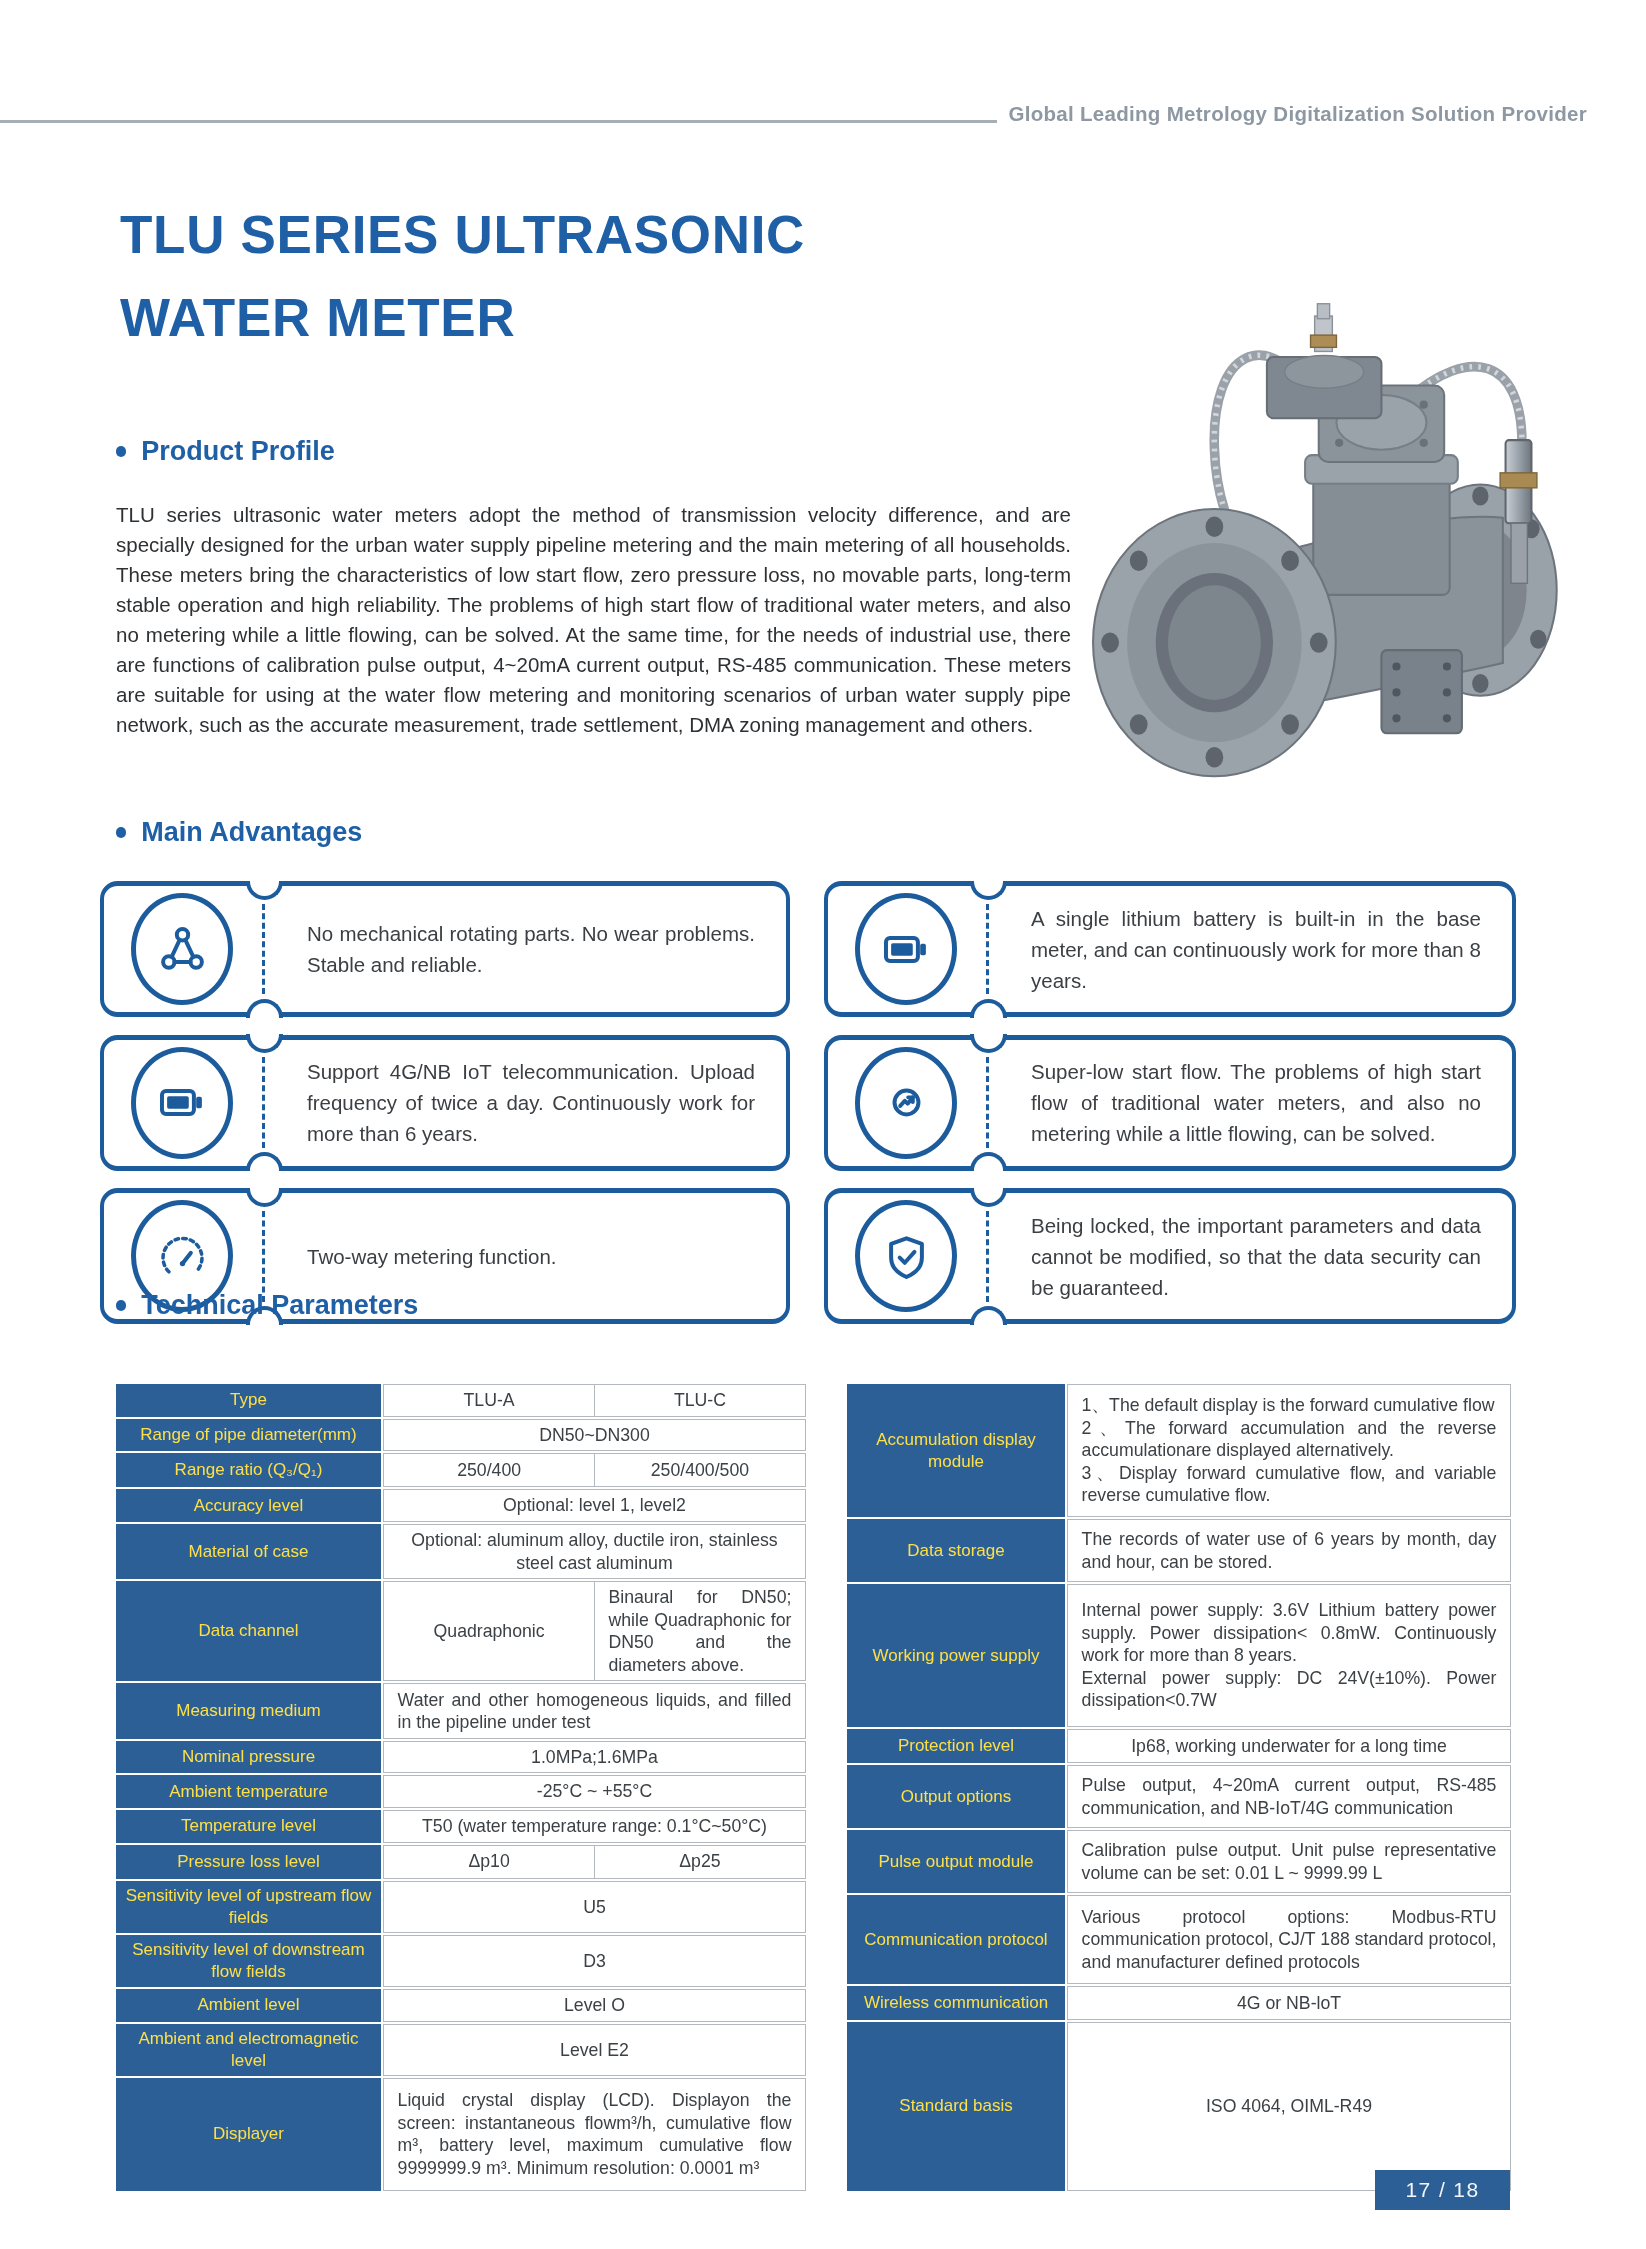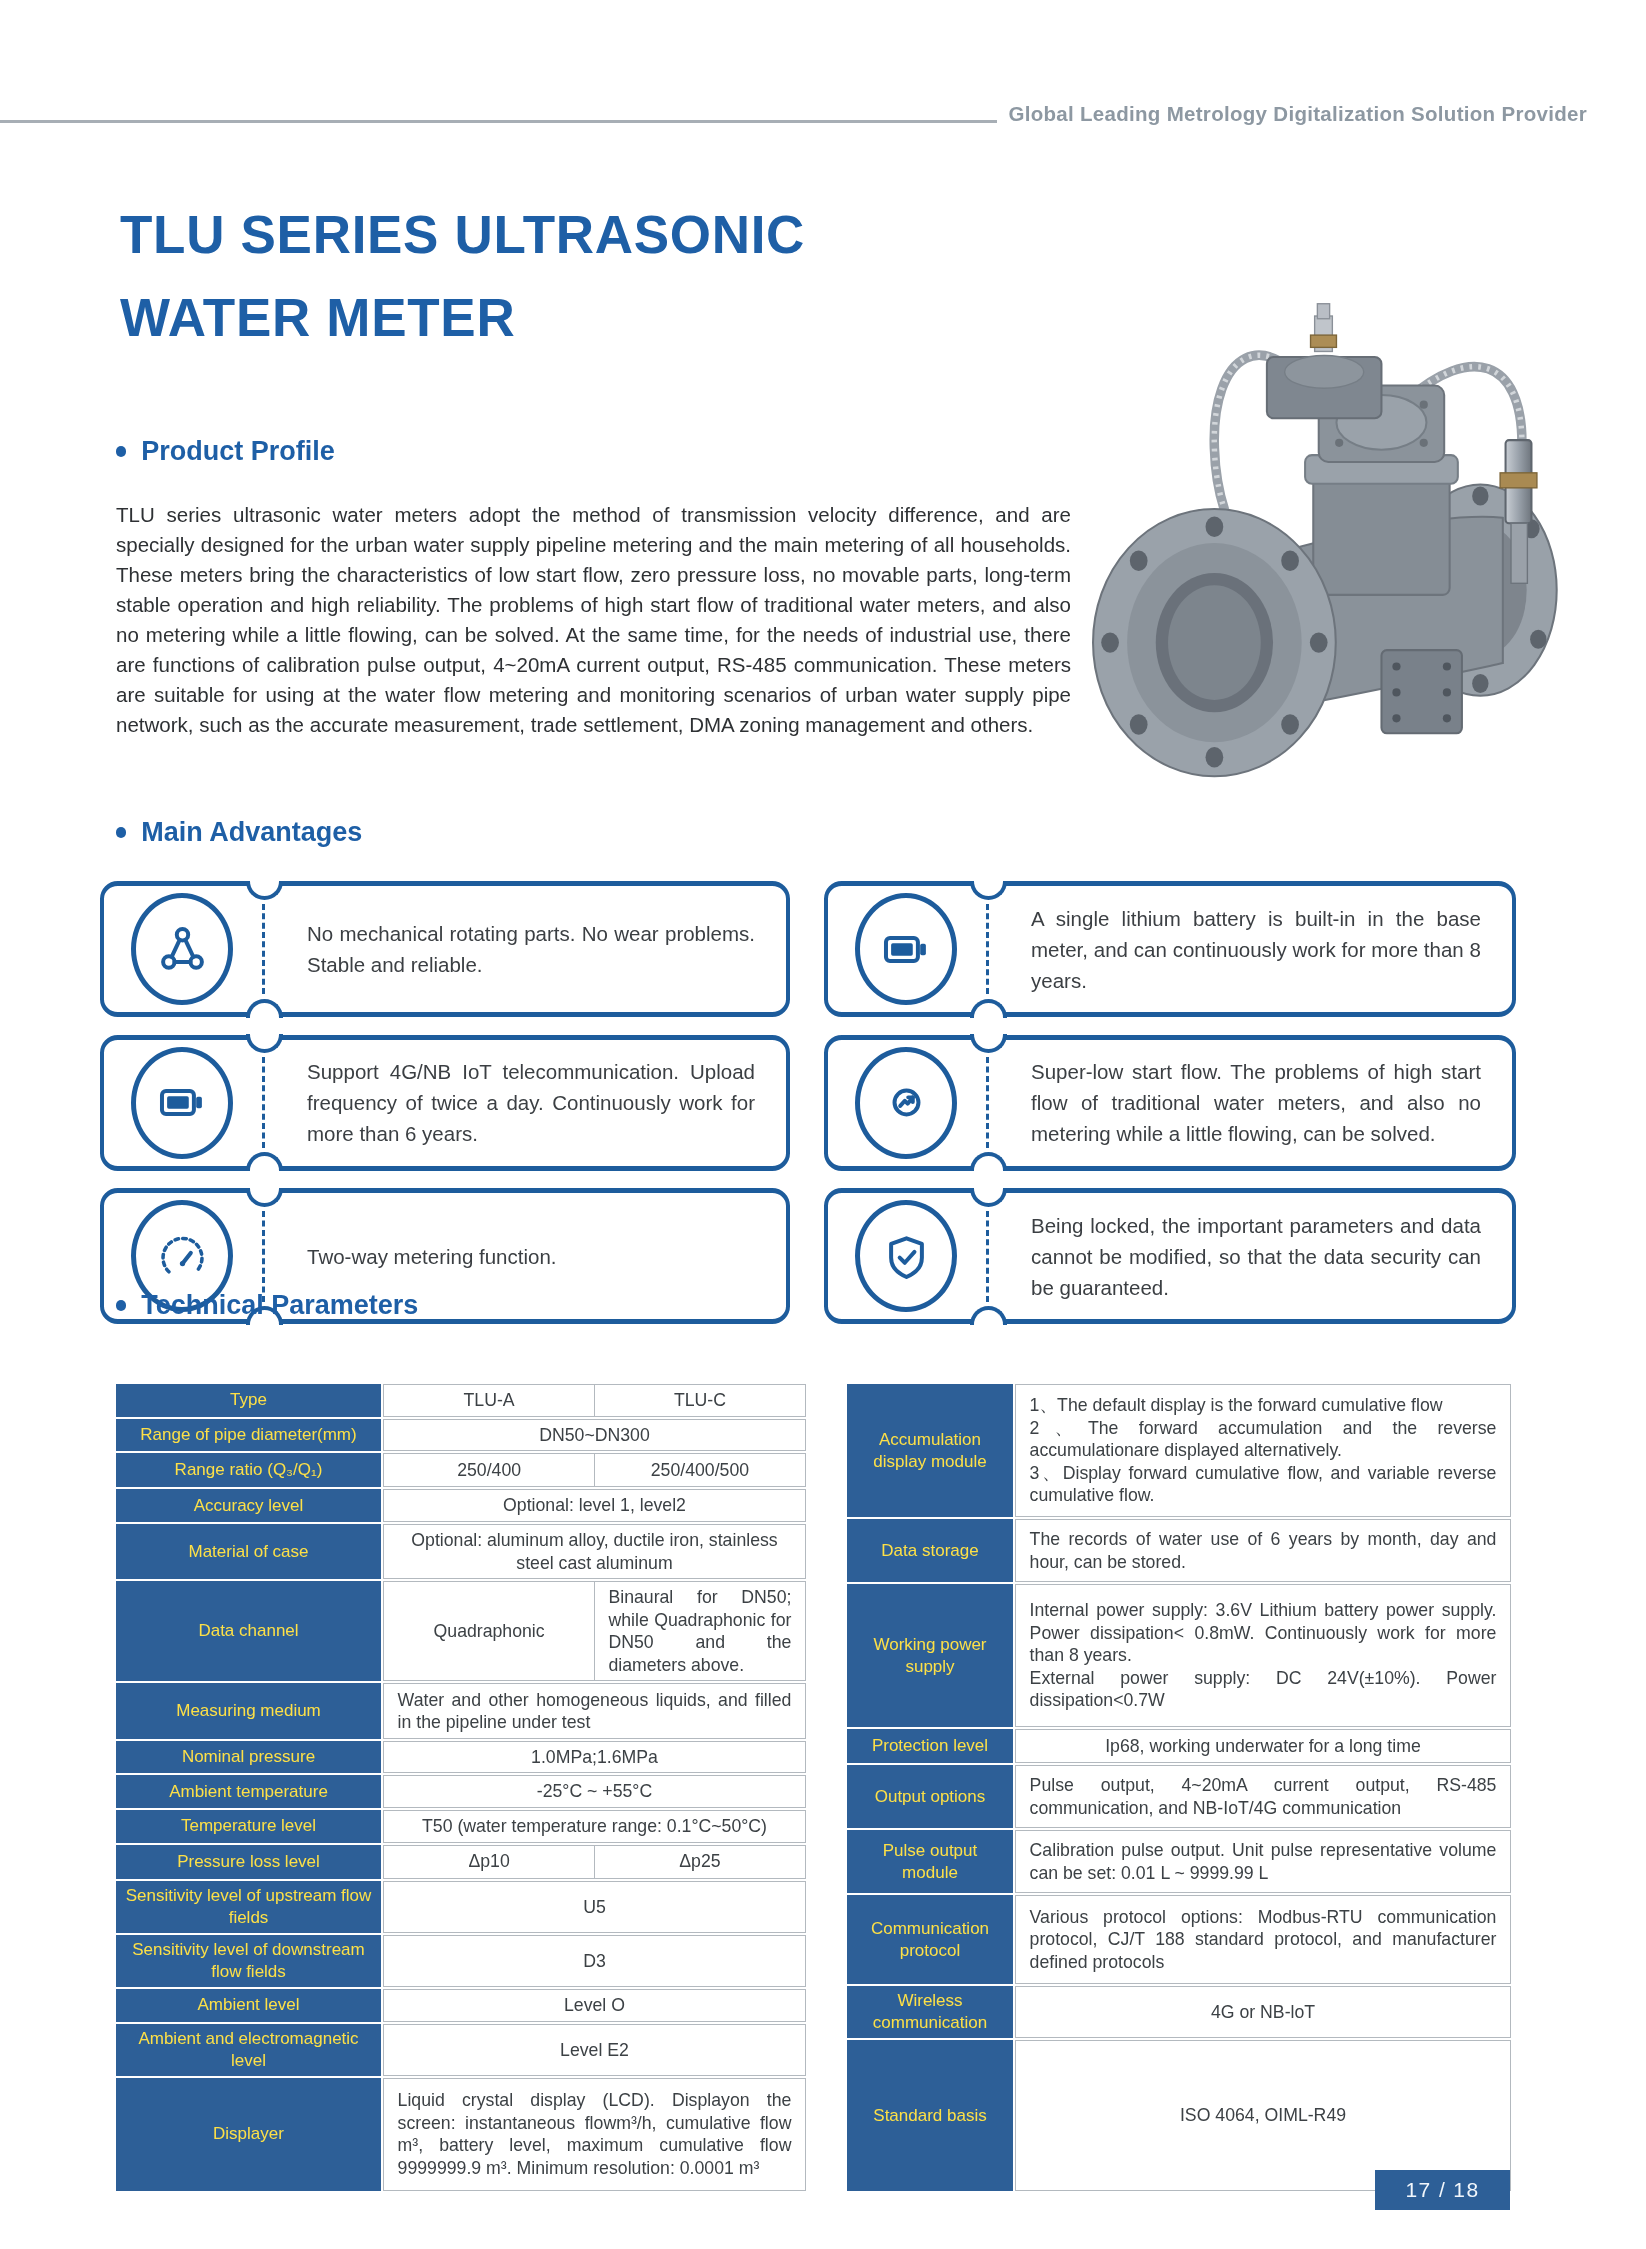--- a/index.html
+++ b/index.html
@@ -46,21 +46,21 @@
   .card-text{margin-left:176px;height:100%;display:flex;align-items:center;padding:8.2px 31px 8.2px 27px;font-size:20.5px;line-height:31px;color:#3b3f43;text-align:justify;}
 
   
   .tables{position:absolute;left:116px;top:1384px;display:flex;gap:41px;align-items:stretch;}
   .ptable{display:flex;flex-direction:column;gap:2px;}
   #left-table{width:690px;}
   #right-table{width:664px;}
   .prow{display:flex;flex:0 0 auto;}
   .prow:last-child{flex:1 0 auto;}
   .plabel{width:265px;margin-right:2px;background:var(--tblue);color:#fde047;font-size:17px;line-height:22px;display:flex;align-items:center;justify-content:center;text-align:center;padding:4.1px 9.5px;flex:0 0 auto;}
-  #right-table .plabel{width:166px;}
+  #right-table .plabel{width:218px;}
   .pval{flex:1 1 0;background:#fff;border:1.4px solid var(--gline);color:#3c4145;font-size:17.7px;line-height:22.5px;display:flex;align-items:center;justify-content:center;text-align:center;padding:4.1px 13.6px;white-space:pre-line;}
   .pval.second{margin-left:-1.4px;}
   .pval.left{justify-content:flex-start;text-align:justify;}
 
   
   #left-table .prow{min-height:31px;}
   #left-table .prow:nth-child(3),#left-table .prow:nth-child(11){min-height:34px;}
   #left-table .prow:nth-child(5),#left-table .prow:nth-child(7){min-height:50px;}
   #left-table .prow:nth-child(6){min-height:71px;}
   #left-table .prow:nth-child(12),#left-table .prow:nth-child(13),#left-table .prow:nth-child(15){min-height:46px;}

